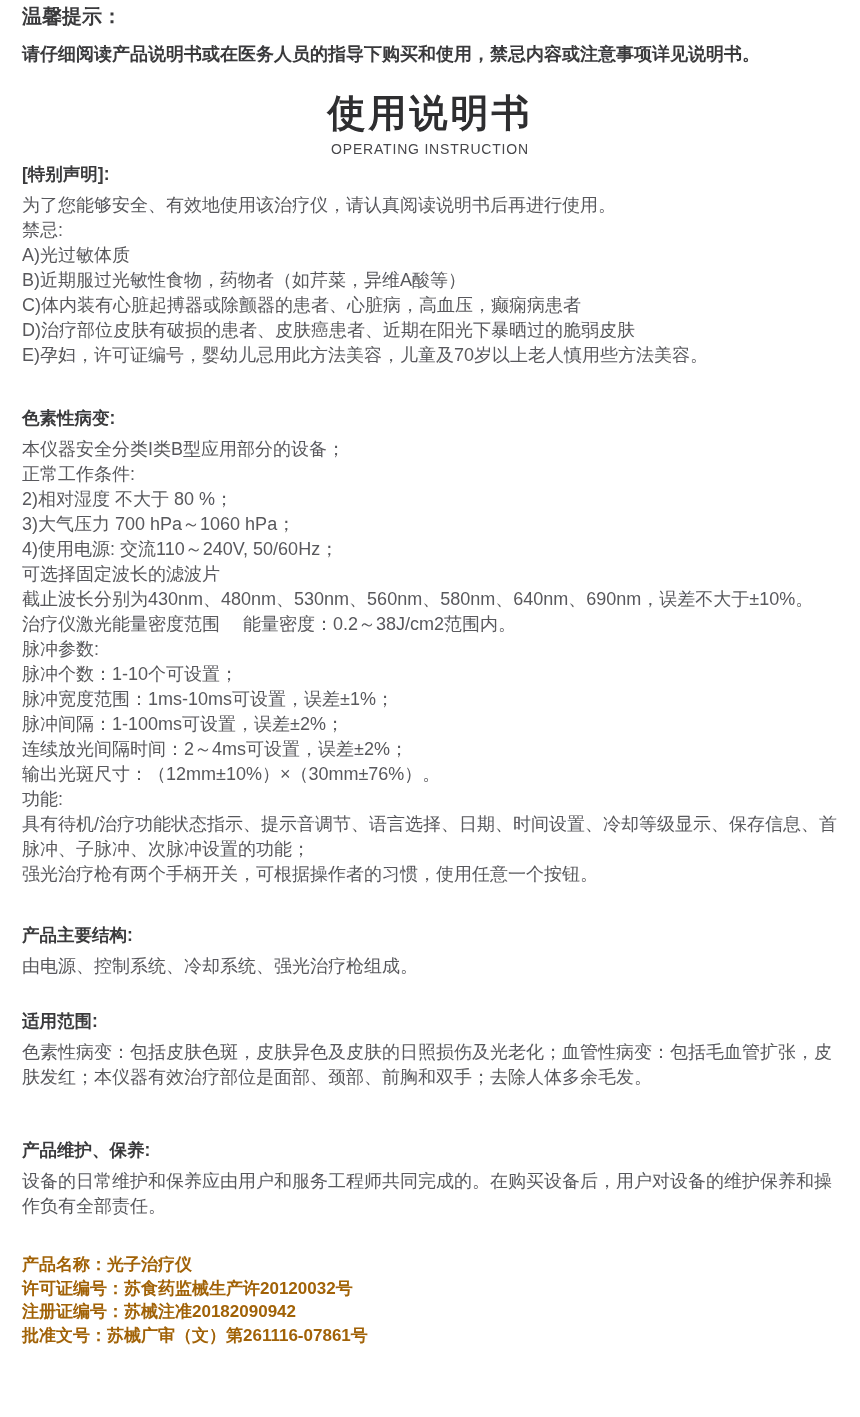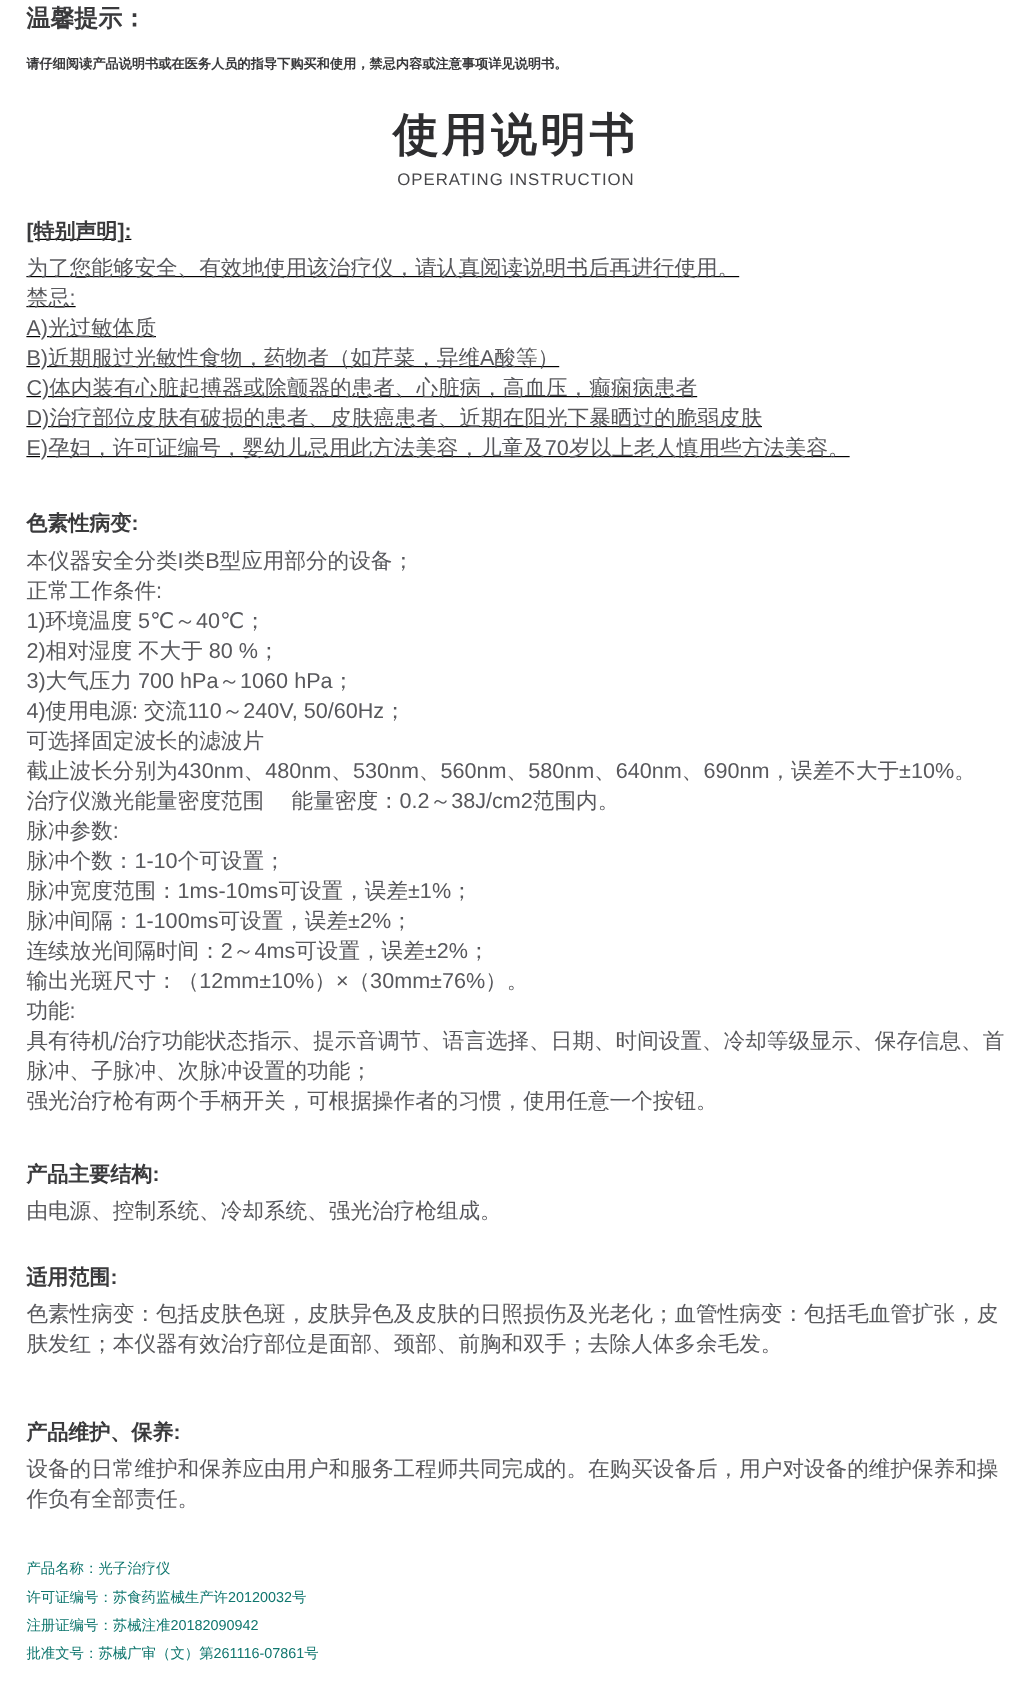--- a/index.html
+++ b/index.html
@@ -19,21 +19,21 @@
     width: 860px;
   }
   .notice-label {
     font-size: 20px;
     font-weight: 700;
     color: #3a3a3c;
     line-height: 20px;
   }
   .notice-text {
     margin-top: 17px;
-    font-size: 11px;
+    font-size: 18px;
     font-weight: 700;
     color: #3a3a3c;
     line-height: 22px;
   }
   .title-block {
     margin-top: 26px;
     text-align: center;
   }
   .title-zh {
     font-size: 38px;
@@ -74,30 +74,30 @@
     font-weight: 700;
     color: #3a3a3c;
     line-height: 24px;
     margin: 0 0 7px 0;
   }
   .line {
     font-size: 18px;
     color: #58585c;
     line-height: 25px;
   }
-  .sec-special    { margin-top: 22px; text-decoration: underline; }
+  .sec-special    { margin-top: 4px; }
   .sec-perf       { margin-top: 38px; }
   .sec-structure  { margin-top: 36px; }
   .sec-scope      { margin-top: 30px; }
   .sec-maintain   { margin-top: 48px; }
   .footer-block   { margin-top: 34px; }
   .footer-line {
-    font-size: 12px;
-    font-weight: 400;
-    color: #0f766e;
+    font-size: 17px;
+    font-weight: 700;
+    color: #a16207;
     line-height: 23.5px;
   }
 </style>
 </head>
 <body>
 
 <div class="page">
 
   <div class="notice-label">温馨提示：</div>
   <div class="notice-text">请仔细阅读产品说明书或在医务人员的指导下购买和使用，禁忌内容或注意事项详见说明书。</div>
@@ -116,21 +116,20 @@
     <div class="line">B)近期服过光敏性食物，药物者（如芹菜，异维A酸等）</div>
     <div class="line">C)体内装有心脏起搏器或除颤器的患者、心脏病，高血压，癫痫病患者</div>
     <div class="line">D)治疗部位皮肤有破损的患者、皮肤癌患者、近期在阳光下暴晒过的脆弱皮肤</div>
     <div class="line">E)孕妇，许可证编号，婴幼儿忌用此方法美容，儿童及70岁以上老人慎用些方法美容。</div>
   </div>
 
   <div class="sec-perf">
     <div class="section-heading">色素性病变:</div>
     <div class="line">本仪器安全分类I类B型应用部分的设备；</div>
     <div class="line">正常工作条件:</div>
-    <div class="line">1)环境温度 5℃～40℃；</div>
     <div class="line">2)相对湿度 不大于 80 %；</div>
     <div class="line">3)大气压力 700 hPa～1060 hPa；</div>
     <div class="line">4)使用电源: 交流110～240V, 50/60Hz；</div>
     <div class="line">可选择固定波长的滤波片</div>
     <div class="line">截止波长分别为430nm、480nm、530nm、560nm、580nm、640nm、690nm，误差不大于±10%。</div>
     <div class="line">治疗仪激光能量密度范围　 能量密度：0.2～38J/cm2范围内。</div>
     <div class="line">脉冲参数:</div>
     <div class="line">脉冲个数：1-10个可设置；</div>
     <div class="line">脉冲宽度范围：1ms-10ms可设置，误差±1%；</div>
     <div class="line">脉冲间隔：1-100ms可设置，误差±2%；</div>

